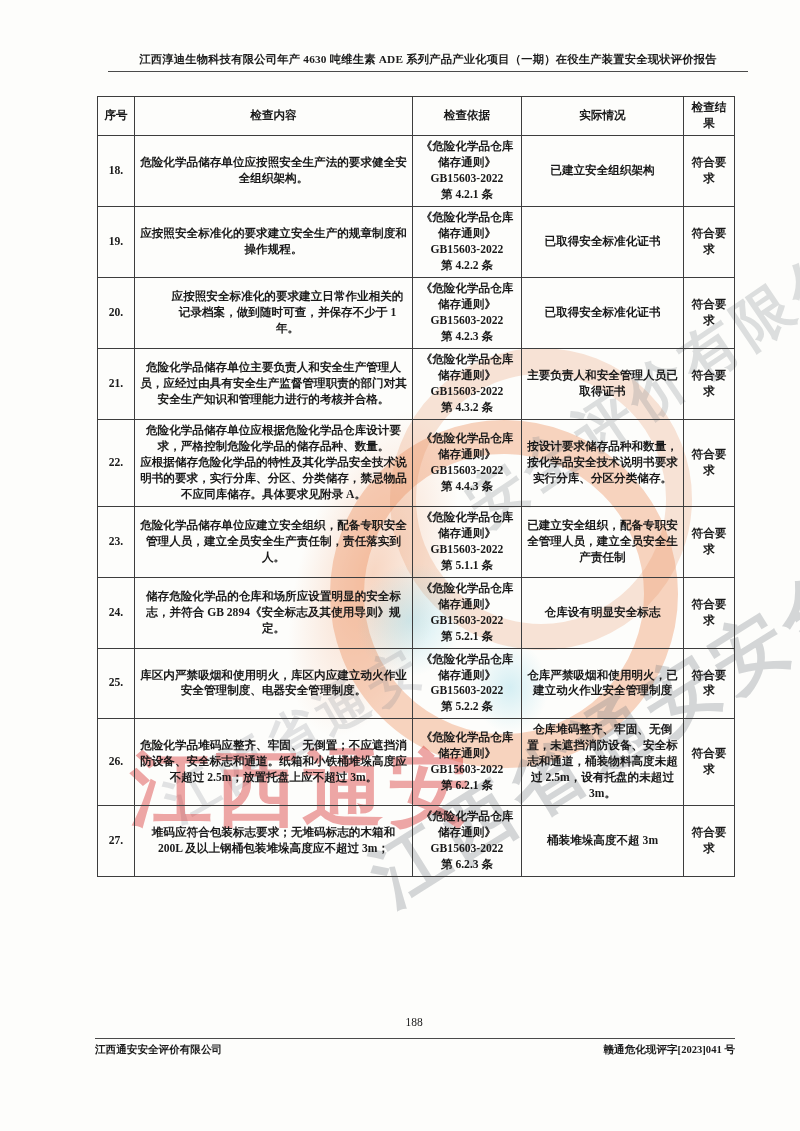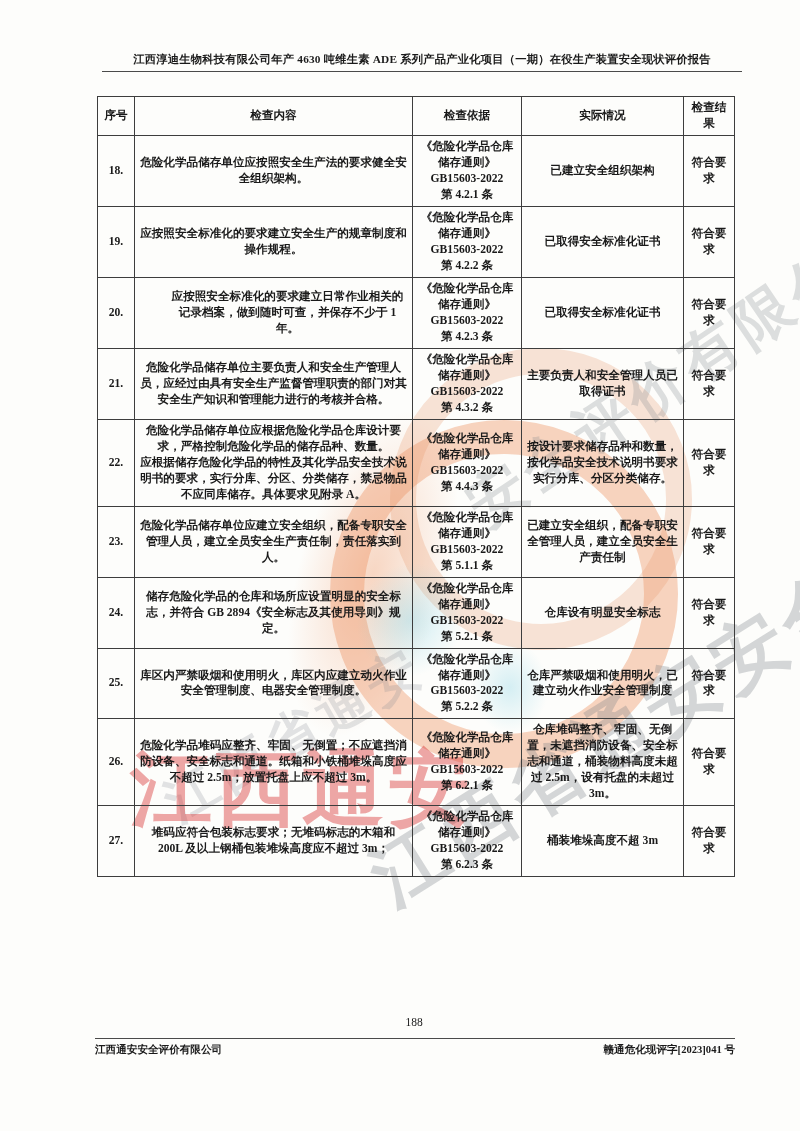--- a/index.html
+++ b/index.html
@@ -97,21 +97,21 @@
   }
   .wm-cyan2 {
     position: absolute;
     left: 470px; top: 640px;
     width: 80px; height: 95px;
     background: radial-gradient(ellipse, rgba(120,205,225,0.30), rgba(120,205,225,0) 68%);
   }
   
   .doc-header {
     position: absolute;
-    left: 102px;
+    left: 108px;
     top: 52px;
     width: 640px;
     text-align: center;
     z-index: 5;
   }
   .doc-header .htext {
     font-size: 11.3px;
     font-weight: bold;
     letter-spacing: 0.2px;
     white-space: nowrap;

